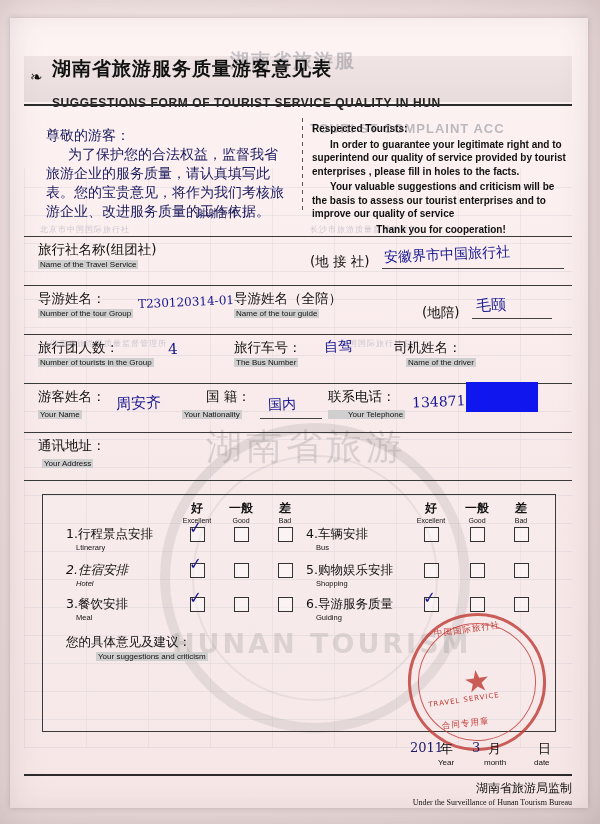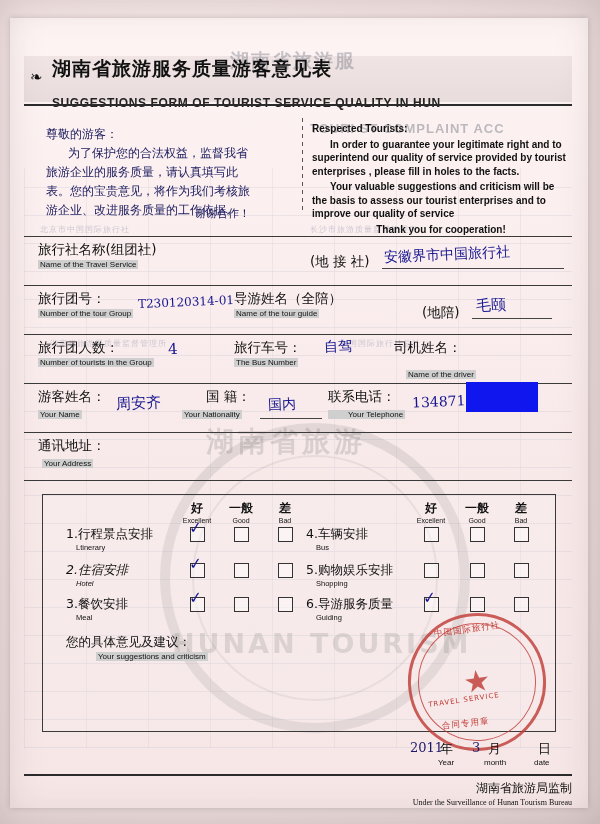--- a/index.html
+++ b/index.html
@@ -77,21 +77,21 @@
     position:absolute;left:20px;top:52px;width:18px;height:14px;
     color:#111;font-size:15px;line-height:14px;
   }
   .hdr-rule{
     position:absolute;left:14px;top:86px;width:548px;height:2px;background:#2b2b2b;
   }
 
   
   .cn-intro{
     position:absolute;left:36px;top:108px;width:235px;
-    font-family:Liberation Mono, monospace;font-size:12px;color:#1a1a5e;line-height:19px;
+    font-family:Liberation Serif, serif;font-size:14px;color:#1a1a5e;line-height:19px;
   }
   .cn-intro div{white-space:nowrap;}
   .cn-intro .ind{padding-left:22px;}
   .cn-thanks{
     position:absolute;left:185px;top:188px;
     font-family:"DejaVu Sans",sans-serif;font-size:11px;color:#1a1a5e;
   }
   .divider-v{
     position:absolute;left:292px;top:100px;width:1px;height:96px;
     background:repeating-linear-gradient(180deg,#555 0 4px, transparent 4px 8px);
@@ -191,21 +191,21 @@
 <div class="page">
   <div class="sheet">
 
     <div class="ghost-grid"></div>
     <div class="ghost-text" style="left:30px;top:206px;">北京市中国国际旅行社</div>
     <div class="ghost-text" style="left:300px;top:206px;">长沙市旅游质量监督管理所</div>
     <div class="ghost-text" style="left:40px;top:320px;">湖南省旅游局质量监督管理所</div>
     <div class="ghost-text" style="left:330px;top:320px;">中国国际旅行社总社</div>
 
     <div class="watermark"></div>
-    <div class="wm-text" style="left:196px;top:405px;font-size:28px;font-weight:bold;letter-spacing:4px;">湖南省旅游</div>
+    <div class="wm-text" style="left:196px;top:405px;font-size:36px;font-weight:normal;letter-spacing:4px;">湖南省旅游</div>
     <div class="wm-text" style="left:162px;top:610px;font-size:27px;font-weight:bold;letter-spacing:3px;">HUNAN TOURISM</div>
 
     <div class="hdr"></div>
     <div class="hdr-cn-bg">湖南省旅游服</div>
     <div class="hdr-en-bg">TOURI ST COMPLAINT ACC</div>
     <div class="bird">❧</div>
     <div class="hdr-title">湖南省旅游服务质量游客意见表</div>
     <div class="hdr-sub">SUGGESTIONS FORM OF TOURIST SERVICE QUALITY IN HUN</div>
     <div class="hdr-rule"></div>
 
@@ -228,38 +228,38 @@
     </div>
 
     <div class="row" style="top:218px;"></div>
     <div class="lbl-cn" style="left:28px;top:223px;">旅行社名称(组团社)</div>
     <div class="lbl-en" style="left:28px;top:242px;">Name of the Travel Service</div>
     <div class="lbl-cn" style="left:300px;top:235px;">(地 接 社)</div>
     <div class="hand blue" style="left:374px;top:228px;font-size:14px;">安徽界市中国旅行社</div>
     <div class="ul" style="left:372px;top:250px;width:182px;"></div>
 
     <div class="row" style="top:267px;"></div>
-    <div class="lbl-cn" style="left:28px;top:272px;">旅行团号：</div>
+    <div class="lbl-cn" style="left:28px;top:272px;">导游姓名：</div>
     <div class="lbl-en" style="left:28px;top:291px;">Number of the tour Group</div>
     <div class="hand blue" style="left:128px;top:277px;font-size:12px;">T230120314-01</div>
     <div class="lbl-cn" style="left:224px;top:272px;">导游姓名（全陪）</div>
     <div class="lbl-en" style="left:224px;top:291px;">Name of  the  tour  guide</div>
     <div class="lbl-cn" style="left:412px;top:286px;">(地陪)</div>
     <div class="hand blue" style="left:466px;top:278px;font-size:15px;">毛颐</div>
     <div class="ul" style="left:462px;top:300px;width:80px;"></div>
 
     <div class="row" style="top:316px;"></div>
     <div class="lbl-cn" style="left:28px;top:321px;">旅行团人数：</div>
     <div class="lbl-en" style="left:28px;top:340px;">Number of tourists in the Group</div>
     <div class="hand blue" style="left:158px;top:322px;font-size:15px;">4</div>
     <div class="lbl-cn" style="left:224px;top:321px;">旅行车号：</div>
     <div class="lbl-en" style="left:224px;top:340px;">The  Bus  Number</div>
     <div class="hand blue" style="left:314px;top:320px;font-size:14px;">自驾</div>
     <div class="lbl-cn" style="left:384px;top:321px;text-align:center;">司机姓名：</div>
-    <div class="lbl-en" style="left:396px;top:352px;">Name of the driver</div>
+    <div class="lbl-en" style="left:396px;top:340px;">Name of the driver</div>
     <div class="hand blue" style="left:470px;top:322px;font-size:14px;"></div>
 
     <div class="row" style="top:365px;"></div>
     <div class="lbl-cn" style="left:28px;top:370px;">游客姓名：</div>
     <div class="lbl-en" style="left:28px;top:392px;">Your   Name</div>
     <div class="hand blue" style="left:106px;top:376px;font-size:15px;">周安齐</div>
     <div class="lbl-cn" style="left:196px;top:370px;">国   籍：</div>
     <div class="lbl-en" style="left:172px;top:392px;">Your  Nationality</div>
     <div class="hand blue" style="left:258px;top:378px;font-size:14px;">国内</div>
     <div class="ul" style="left:250px;top:400px;width:62px;"></div>

